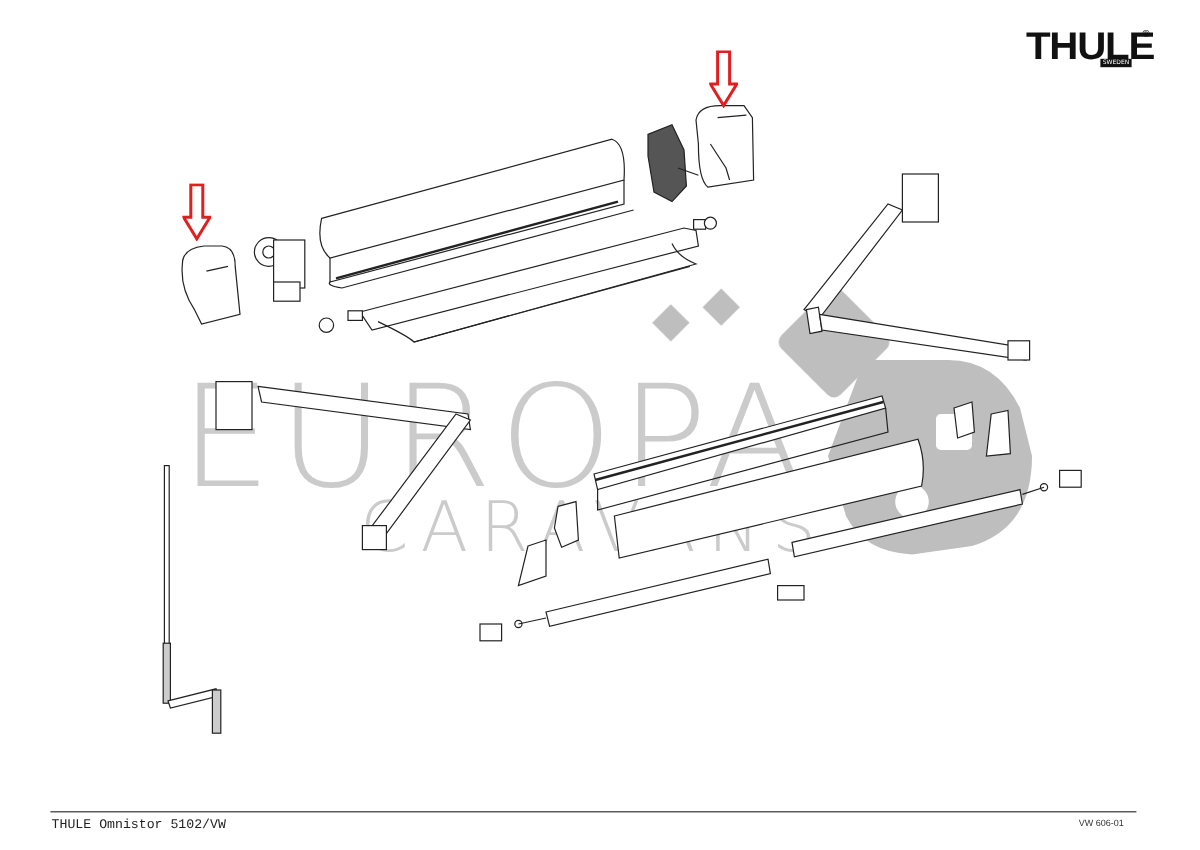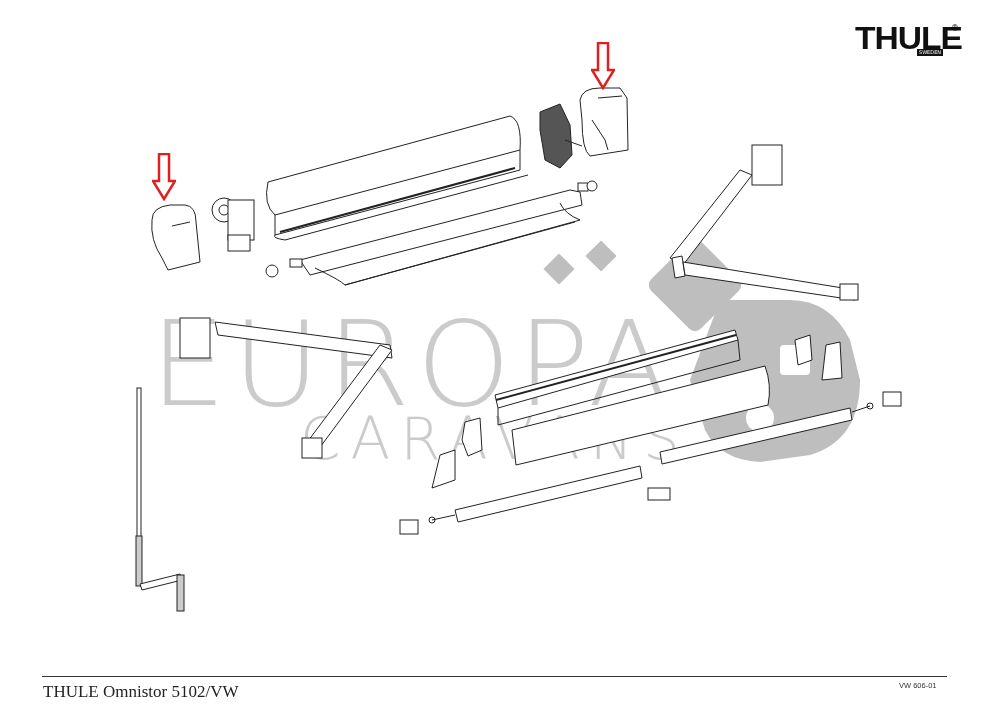--- a/index.html
+++ b/index.html
@@ -5,21 +5,21 @@
   html, body { margin:0; padding:0; background:#ffffff; }
   body { width:1000px; height:708px; position:relative; overflow:hidden; font-family:"DejaVu Sans", sans-serif; }
   .layer { position:absolute; left:0; top:0; width:1000px; height:708px; }
   .logo { position:absolute; left:855px; top:22px; width:110px; height:36px; }
   .logo-text { position:absolute; left:0; top:-2px; font-family:"Liberation Sans", sans-serif; font-weight:900; font-size:32px; letter-spacing:-1px; color:#111; transform:scaleX(1.05); transform-origin:left top; }
   .logo-sub { position:absolute; left:62px; top:27px; background:#111; color:#fff; font-size:5px; padding:0 2px; font-family:"DejaVu Sans", sans-serif; line-height:7px; }
   .logo-reg { position:absolute; left:96px; top:2px; font-size:8px; color:#111; }
   .wm-europa { position:absolute; left:150px; top:305px; font-family:"DejaVu Sans", sans-serif; font-weight:200; font-size:118px; letter-spacing:6px; color:rgba(160,160,160,0.55); line-height:1; -webkit-text-stroke:0px; transform:scaleX(1.02); transform-origin:left top; }
   .wm-caravans { position:absolute; left:300px; top:410px; font-family:"DejaVu Sans", sans-serif; font-weight:200; font-size:58px; letter-spacing:10px; color:rgba(160,160,160,0.55); line-height:1; }
   .footer-line { position:absolute; left:42px; top:676px; width:905px; height:1px; background:#333; }
-  .footer-title { position:absolute; left:43px; top:682px; font-family:Liberation Serif, serif; font-size:17px; color:#222; }
+  .footer-title { position:absolute; left:43px; top:682px; font-family:Liberation Mono, monospace; font-size:11px; color:#222; }
   .footer-code { position:absolute; left:899px; top:681px; font-family:Liberation Sans, sans-serif; font-size:7.5px; color:#333; }
   .arrow { position:absolute; }
 </style>
 </head>
 <body>
 
 <div class="layer">
   <svg width="1000" height="708">
     <g fill="#a8a8a8" opacity="0.75">
       <rect x="548" y="258" width="22" height="22" transform="rotate(45 559 269)"></rect>

